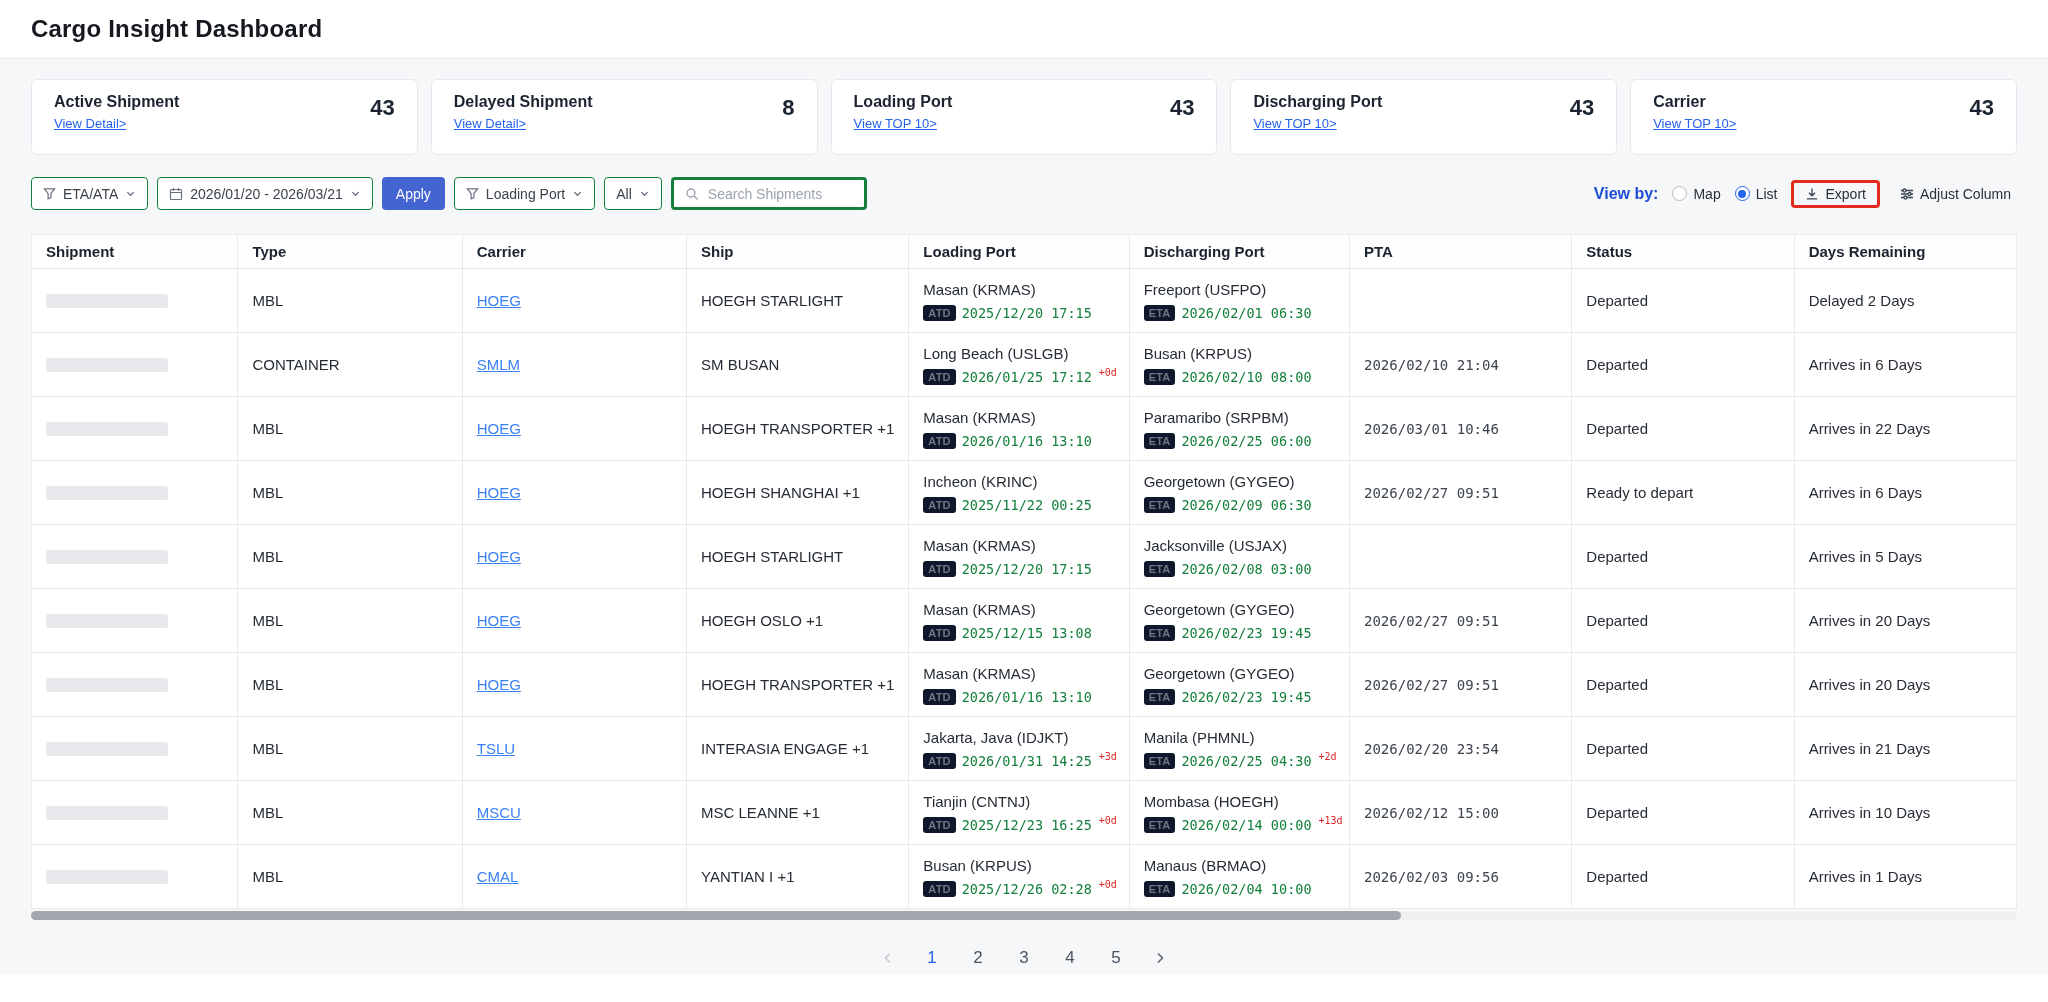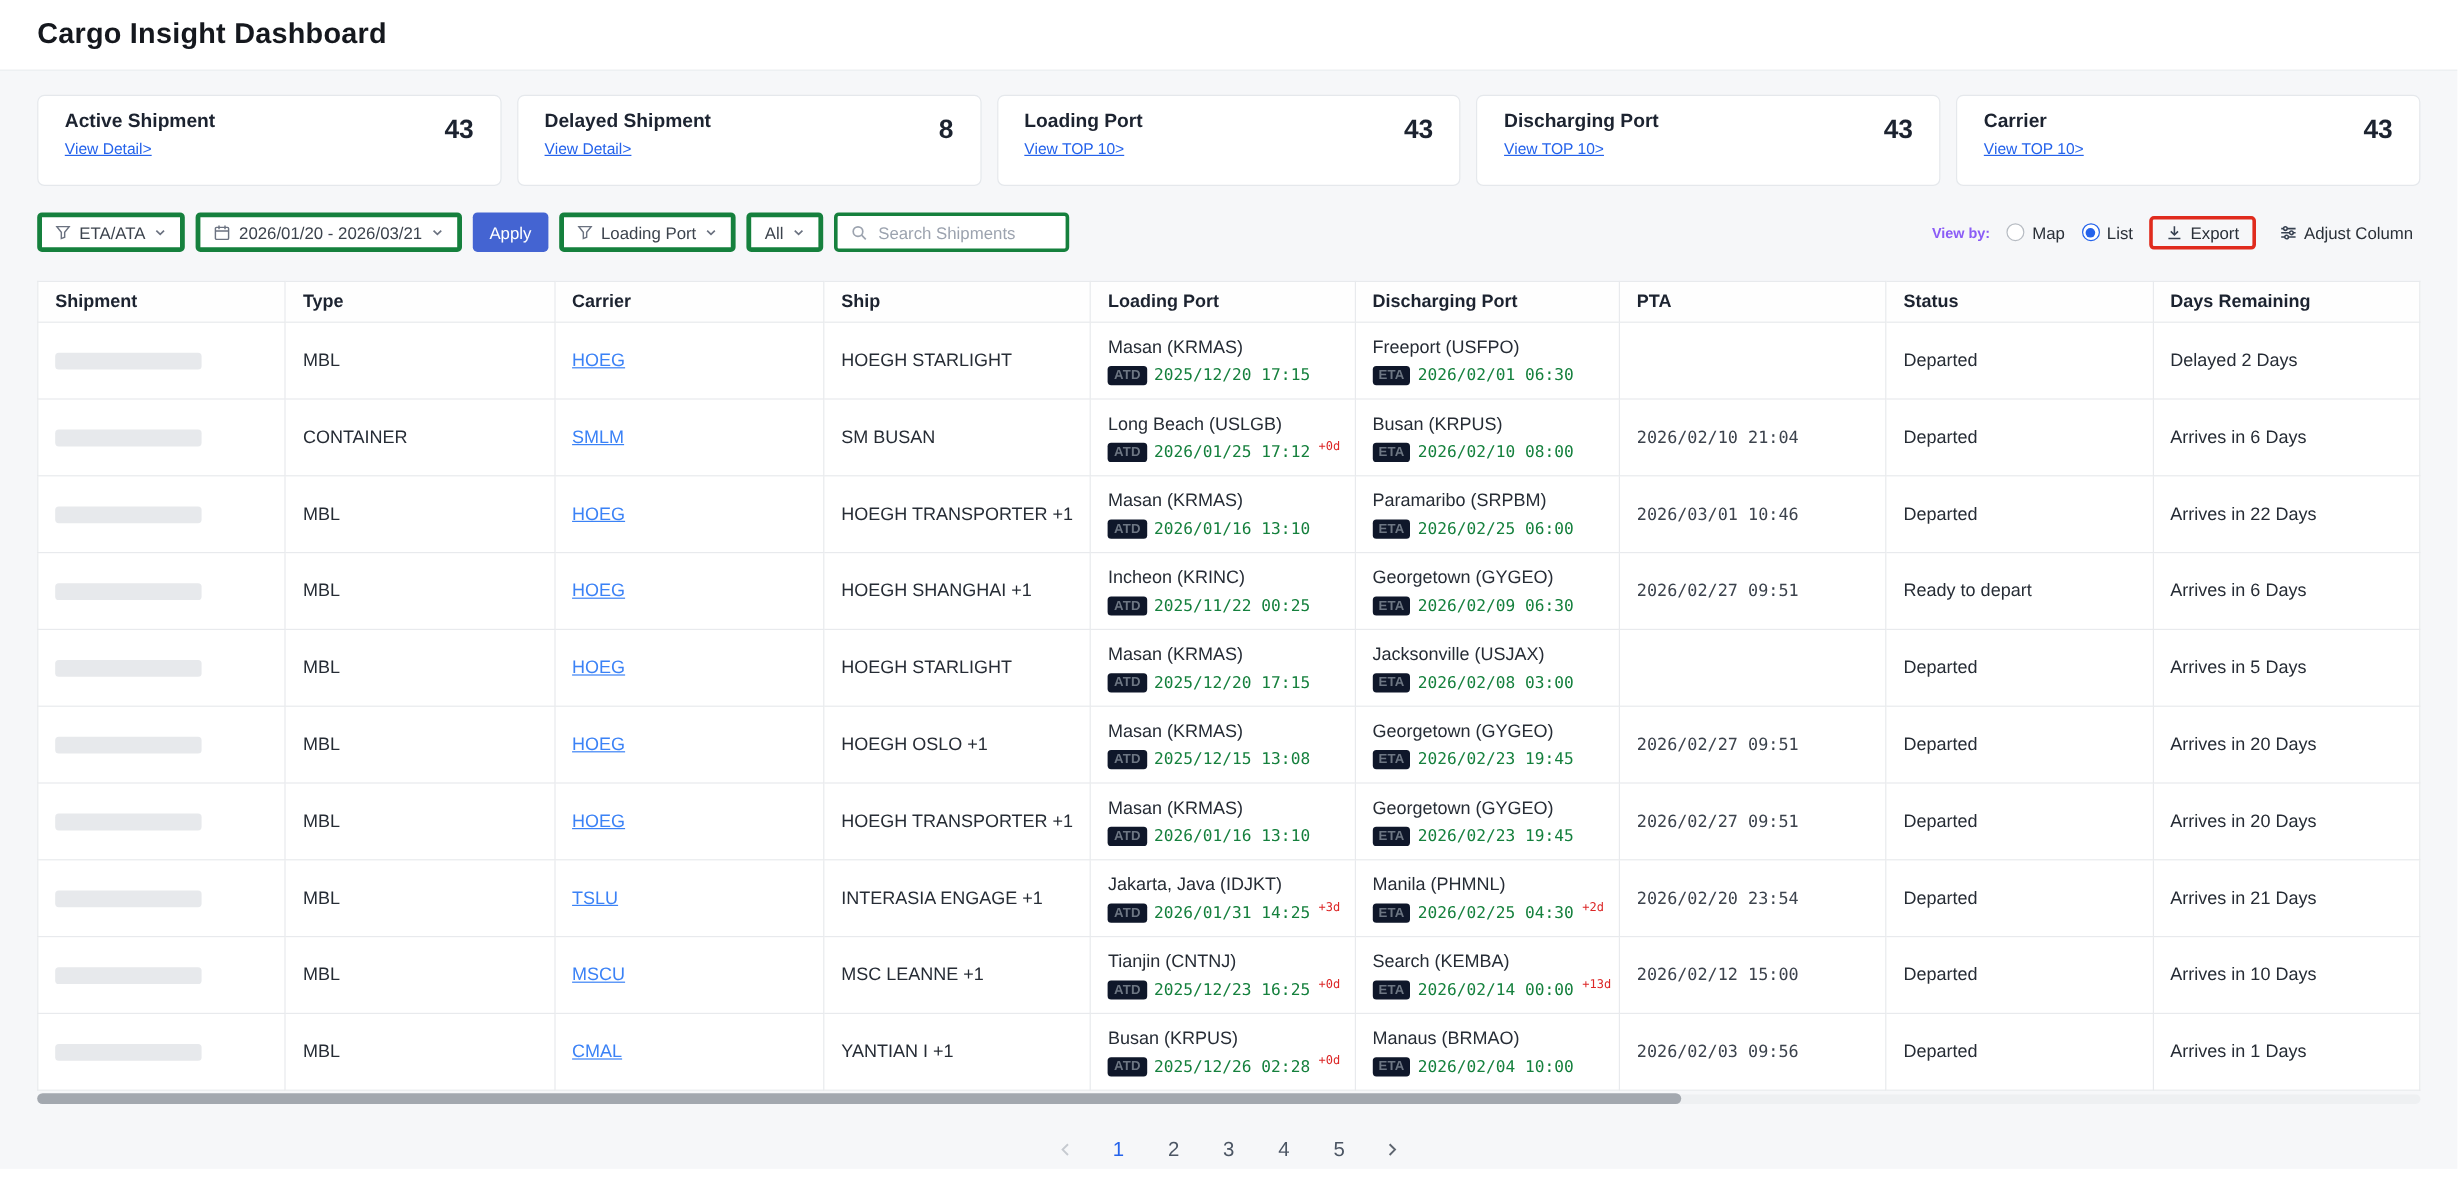--- a/index.html
+++ b/index.html
@@ -30,35 +30,35 @@
     padding:13px 22px 11px;display:flex;justify-content:space-between;
   }
   .card-left{display:flex;flex-direction:column;gap:5px;}
   .card-label{font-size:16px;font-weight:700;color:#1c2330;}
   .card-link{font-size:13px;color:var(--accent-blue);text-decoration:underline;cursor:pointer;width:max-content;}
   .card-value{font-size:22px;font-weight:700;color:#1c2330;margin-top:2px;}
   
   .filterbar{display:flex;align-items:center;gap:9px;margin-top:22px;}
   .control{
     display:inline-flex;align-items:center;gap:7px;height:33px;padding:0 11px;
-    background:#fff;border:4px solid #15803d;border-radius:4px;
+    background:#fff;border:1px solid #15803d;border-radius:4px;
     font-size:14px;color:#3c434d;cursor:pointer;font-family:inherit;white-space:nowrap;
   }
   .apply-btn{
     height:33px;padding:0 14px;background:var(--apply-button);color:#fff;border:none;
     border-radius:4px;font-size:14px;cursor:pointer;font-family:inherit;
   }
   .search-box{
     display:inline-flex;align-items:center;gap:7px;height:33px;padding:0 11px;
     background:#fff;border:3px solid #15803d;border-radius:4px;width:196px;
   }
   .search-box input{border:none;outline:none;font-size:14px;width:100%;background:transparent;color:#333;font-family:inherit;}
   .search-box input::placeholder{color:#9ca3af;}
   .right-controls{margin-left:auto;display:flex;align-items:center;gap:14px;}
-  .view-by{font-size:12px;font-weight:700;color:#8b5cf6;}
+  .view-by{font-size:16px;font-weight:700;color:#1d4ed8;}
   .radio-opt{display:flex;align-items:center;gap:6px;font-size:14px;color:#2a3038;cursor:pointer;}
   .radio{width:15px;height:15px;border-radius:50%;border:1.5px solid #b7bcc3;background:#fff;position:relative;}
   .radio.checked{border-color:var(--accent-blue);}
   .radio.checked::after{content:'';position:absolute;inset:2.5px;border-radius:50%;background:var(--accent-blue);}
   .export-annotation{border:3px solid var(--annotation-red);border-radius:4px;padding:2px 5px;display:inline-flex;}
   .tool-btn{
     display:inline-flex;align-items:center;gap:6px;font-size:14px;color:#2a3038;
     background:none;border:none;cursor:pointer;font-family:inherit;white-space:nowrap;
   }
   
@@ -477,21 +477,21 @@
             <td>MSC LEANNE +1</td>
             <td class="port-cell">
               <div class="port-name">Tianjin (CNTNJ)</div>
               <div class="port-time">
                 <span class="badge">ATD</span>
                 <span class="mono">2025/12/23 16:25</span>
                 <span class="delay">+0d</span>
               </div>
             </td>
             <td class="port-cell">
-              <div class="port-name">Search (KEMBA)</div>
+              <div class="port-name">Mombasa (HOEGH)</div>
               <div class="port-time">
                 <span class="badge">ETA</span>
                 <span class="mono">2026/02/14 00:00</span>
                 <span class="delay">+13d</span>
               </div>
             </td>
             <td class="pta">2026/02/12 15:00</td>
             <td>Departed</td>
             <td>Arrives in 10 Days</td>
           </tr>

